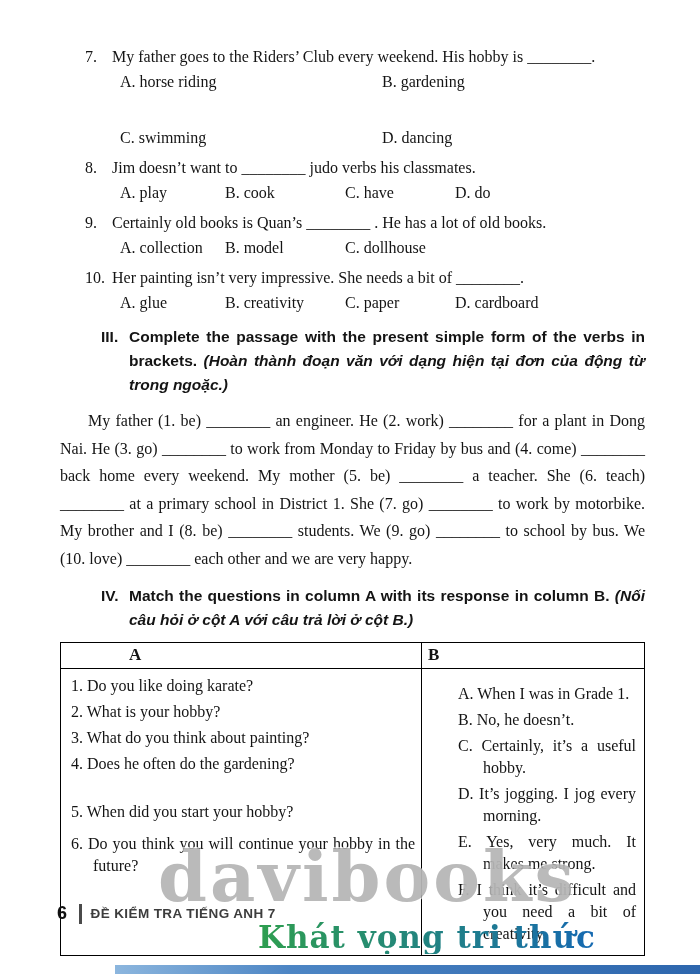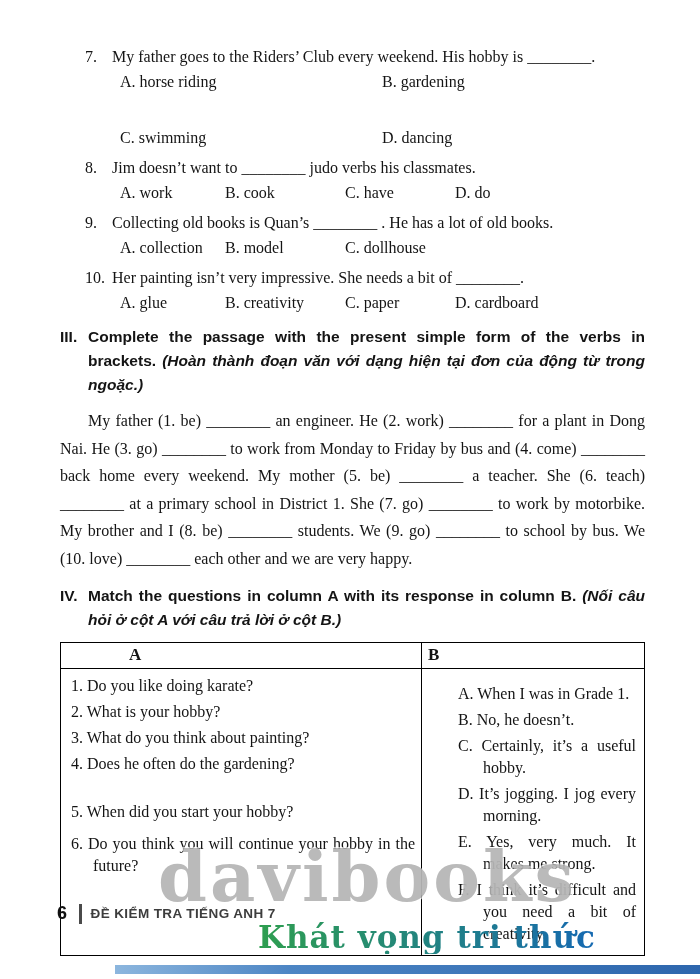--- a/index.html
+++ b/index.html
@@ -20,21 +20,21 @@
   .opt-grid-2 { display:grid; grid-template-columns:230px auto;gap:32px; }
 
   
   .sec-heading {
     display:flex; font-family:"Liberation Sans", sans-serif;
     font-weight:bold; font-size:15.5px; line-height:24px;
     margin:8px 0 0 0;
   }
   .sec-heading.iii { margin-top:10px; }
   .sec-heading.iv { margin-top:12px; }
-  .sec-num { flex:0 0 28px; }
+  .sec-num { flex:0 0 28px;margin-left:41px; }
   .sec-text { flex:1; text-align:justify; }
   .sec-vi { font-style:italic; }
 
   
   .passage {
     margin:10px 0 0 0; font-size:16px; line-height:27.5px;
     text-align:justify; text-indent:28px;
   }
 
   
@@ -116,31 +116,31 @@
         <span>D. dancing</span>
       </div>
     </div>
 
     <div class="question">
       <div class="q-line">
         <span class="q-num">8.</span>
         <span class="q-text">Jim doesn’t want to ________ judo verbs his classmates.</span>
       </div>
       <div class="options opt-grid-4">
-        <span>A. work</span>
+        <span>A. play</span>
         <span>B. cook</span>
         <span>C. have</span>
         <span>D. do</span>
       </div>
     </div>
 
     <div class="question">
       <div class="q-line">
         <span class="q-num">9.</span>
-        <span class="q-text">Collecting old books is Quan’s ________ . He has a lot of old books.</span>
+        <span class="q-text">Certainly old books is Quan’s ________ . He has a lot of old books.</span>
       </div>
       <div class="options opt-grid-4">
         <span>A. collection</span>
         <span>B. model</span>
         <span>C. dollhouse</span>
       </div>
     </div>
 
     <div class="question">
       <div class="q-line">

